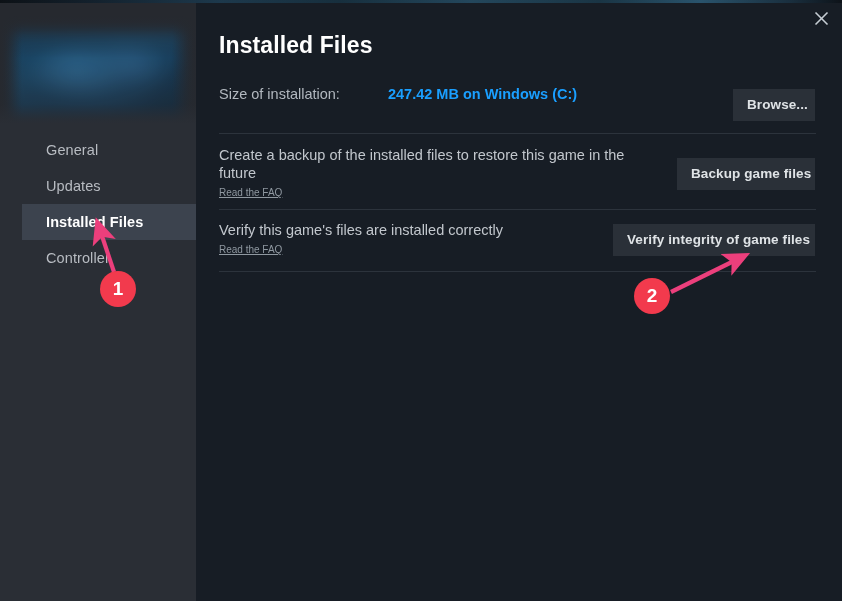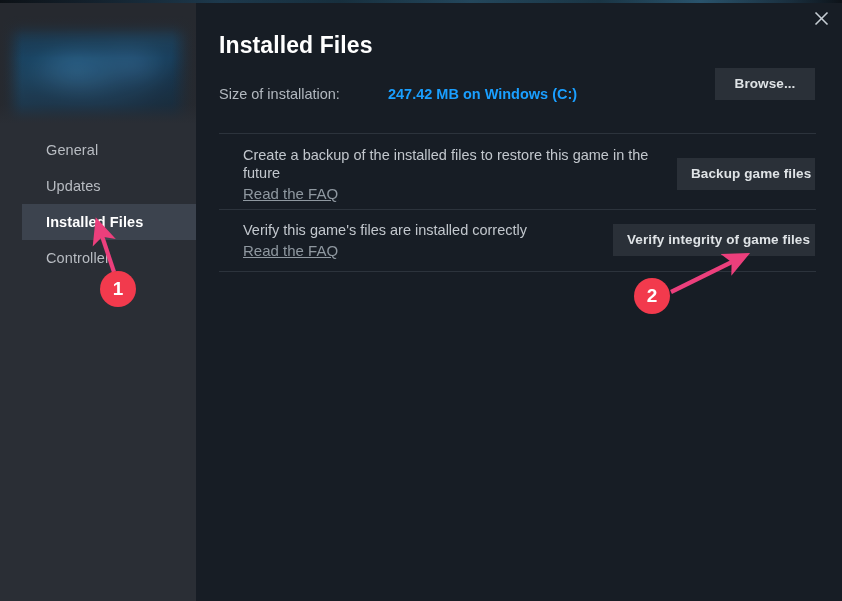--- a/index.html
+++ b/index.html
@@ -164,52 +164,51 @@
     letter-spacing: 0.1px;
     cursor: pointer;
     padding: 0 14px;
     height: 32px;
     line-height: 32px;
     white-space: nowrap;
     box-sizing: border-box;
     text-align: center;
   }
 
-  #browse-btn { right: 27px; top: 68px; width: 100px; }
+  #browse-btn { right: 27px; top: 89px; width: 82px; }
   #backup-btn { right: 27px; top: 158px; width: 138px; }
   #verify-btn { right: 27px; top: 224px; width: 202px; }
 
   .divider {
     position: absolute;
     left: 23px;
     width: 597px;
     height: 1px;
     background: #2c333c;
   }
   #div-1 { top: 133px; }
   #div-2 { top: 209px; }
   #div-3 { top: 271px; }
 
   .desc-block {
     position: absolute;
     left: 23px;
-    margin-left: 24px;
   }
   #backup-block { top: 146px; width: 420px; }
   #verify-block { top: 221px; width: 420px; }
 
   .desc-text {
     font-size: 14.5px;
     color: #c2c7cd;
     line-height: 18px;
   }
   .faq-link {
     display: inline-block;
     margin-top: 3px;
-    font-size: 15px;
+    font-size: 10px;
     color: #8f98a0;
     text-decoration: underline;
     cursor: pointer;
   }
 
   
   #annotations {
     position: absolute;
     left: 0; top: 0;
     width: 842px; height: 601px;

